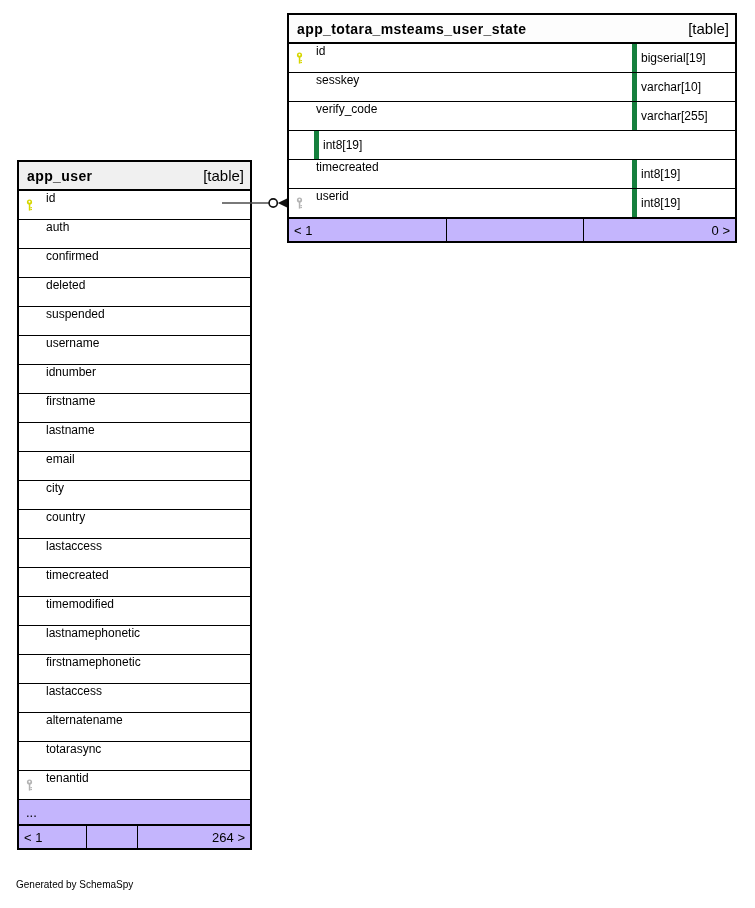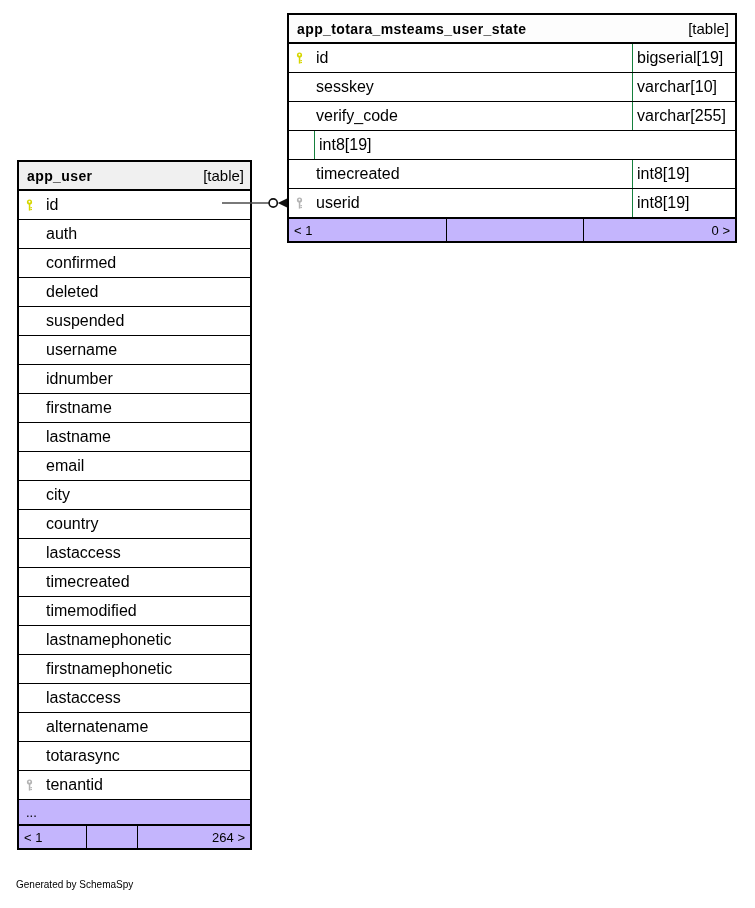--- a/index.html
+++ b/index.html
@@ -26,35 +26,35 @@
     height:27px; border-bottom:2px solid #000;
     display:flex; justify-content:space-between; align-items:center;
     padding:0 6px 0 8px; font-size:13.5px;
   }
   #tbl-state .tbl-header { background:var(--hdr-main); }
   #tbl-user  .tbl-header { background:var(--hdr-related); }
   .tbl-title { font-weight:bold; font-size:14px; letter-spacing:0.4px; }
   .tbl-tag   { font-weight:normal; font-size:15px; }
 
   .col-row {
-    display:flex; align-items:center; height:28px;
-    border-bottom:1px solid #000; font-size:16px; background:#fff;
+    display:flex; height:28px;
+    border-bottom:1px solid #000; font-size:12px; background:#fff;
   }
   .key-slot {
     width:20px; margin-left:5px; flex:none;
     display:flex; align-items:center; justify-content:flex-start;
   }
   .key-slot svg { display:block; }
   .key-none .key-slot svg { visibility:hidden; }
   .key-primary .kf { fill:var(--pk-color); }
   .key-foreign .kf { fill:var(--fk-color); }
   .col-name { flex:1; padding-left:2px; white-space:nowrap; }
   .col-type {
     flex:none; width:103px; align-self:stretch; box-sizing:border-box;
-    display:flex; align-items:center; border-left:1px solid #15803d;
+    display:flex; align-items:center; border-left:5px solid #15803d;
     padding-left:4px; white-space:nowrap;
   }
   .ellipsis-row {
     display:flex; align-items:center; height:24px;
     border-bottom:1px solid #000; font-size:13px; padding-left:7px;
   }
   .tbl-footer { display:flex; align-items:stretch; height:22px; border-top:1px solid #000; font-size:13px; }
   .tf-cell { display:flex; align-items:center; box-sizing:border-box; }
   .tf-mid  { border-left:1px solid #000; border-right:1px solid #000; }
   .tf-right{ flex:1; justify-content:flex-end; padding-right:5px; }

